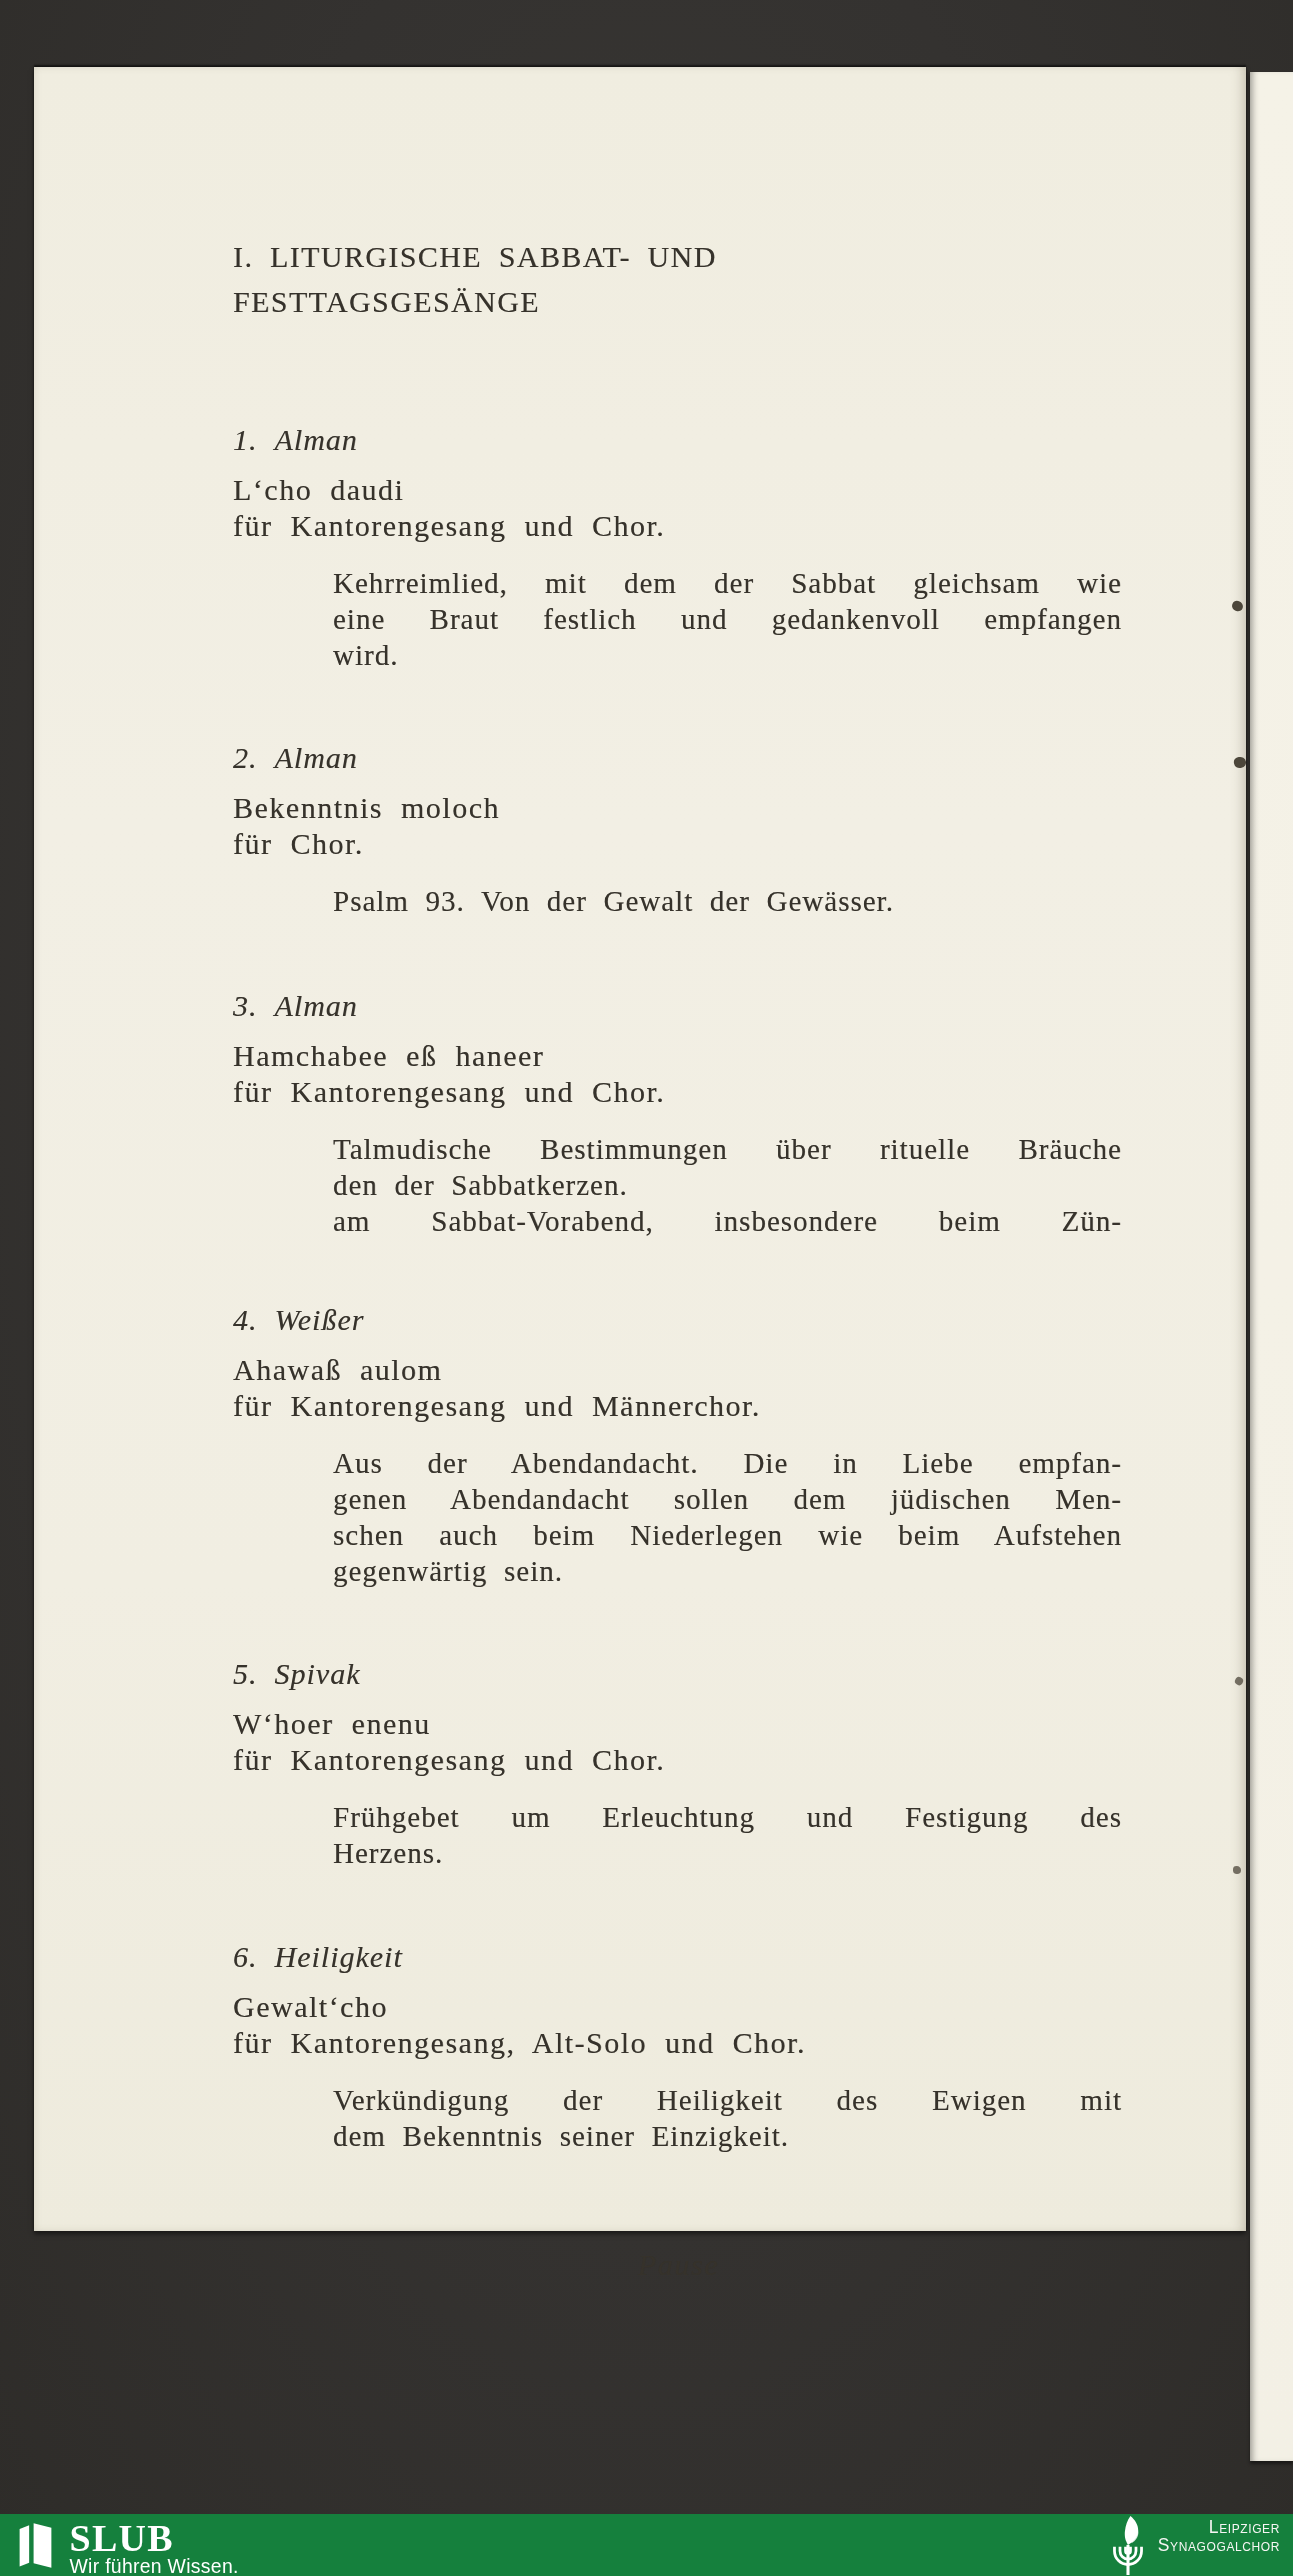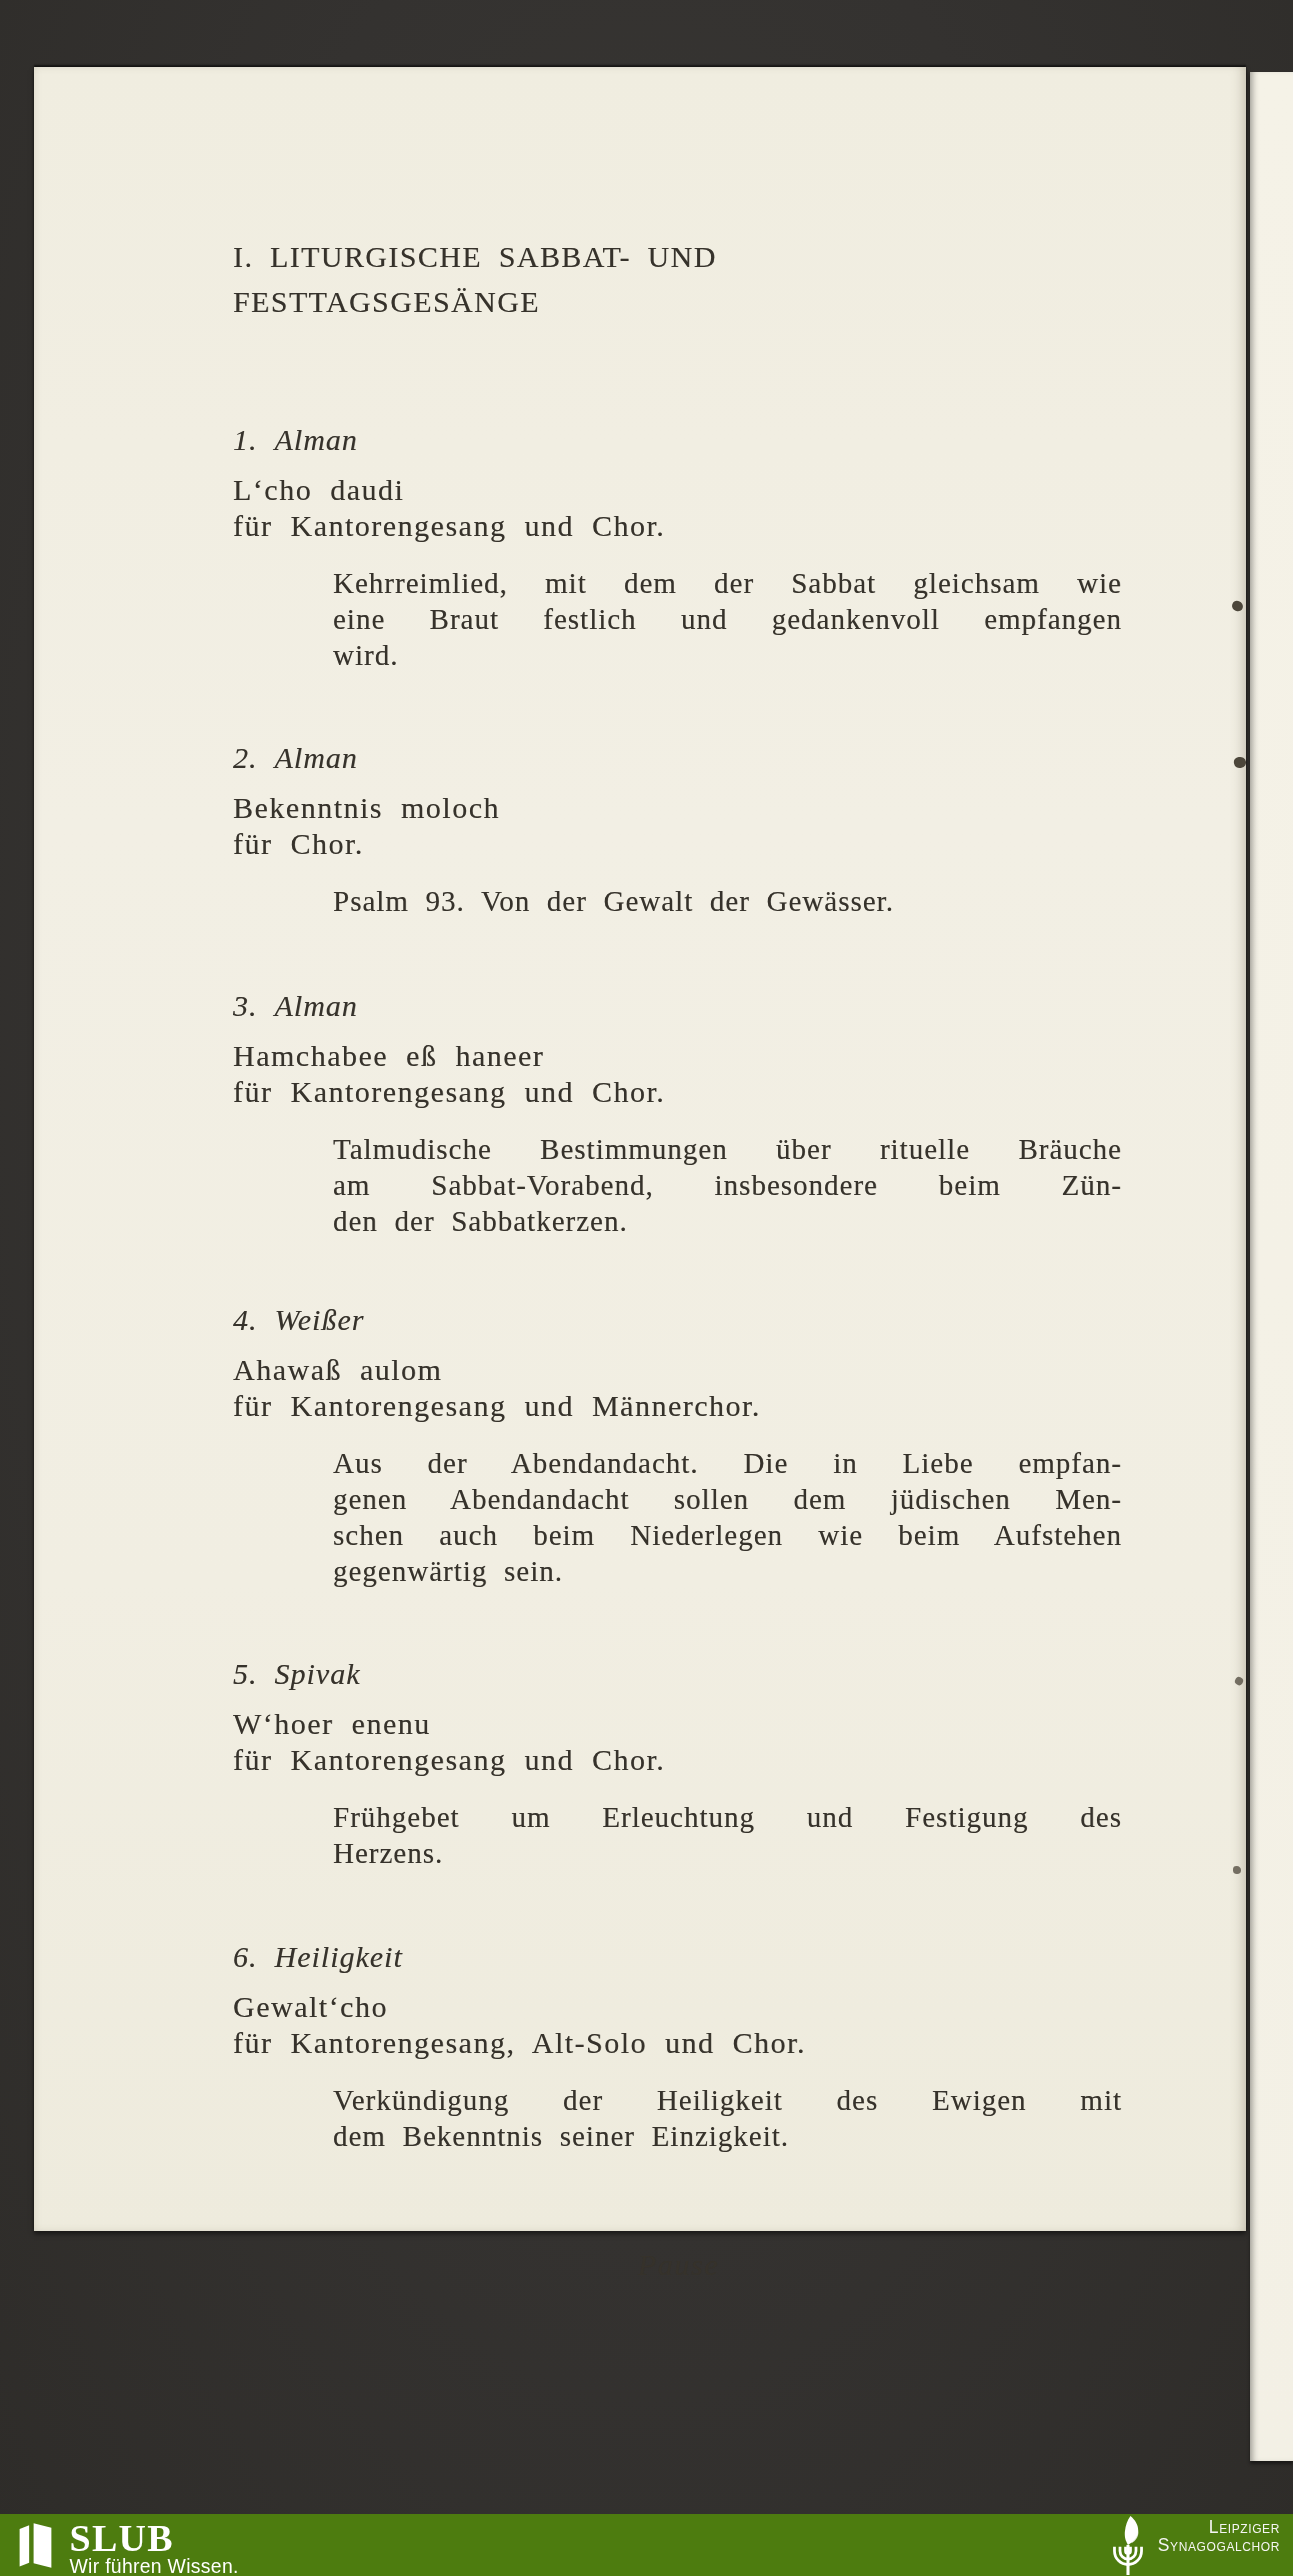--- a/index.html
+++ b/index.html
@@ -38,21 +38,21 @@
   .item-number{margin-right:17px;}
   .work-lines{margin-top:13px;font-size:30px;letter-spacing:1.5px;word-spacing:9px;}
   .work-title,.scoring{line-height:36px;}
   .annotation{margin-left:100px;width:789px;margin-top:21.3px;font-size:29px;letter-spacing:1px;}
   .note-line{line-height:36px;text-align:justify;text-align-last:justify;}
   .note-line.last{text-align:justify;text-align-last:left;word-spacing:8.4px;}
   .pause{position:absolute;left:199px;top:2181px;width:891px;text-align:center;
     font-style:italic;font-size:30px;letter-spacing:1.6px;}
   
   .footer{
-    position:absolute;left:0;bottom:0;width:1293px;height:62px;background:#4d7c0f;
+    position:absolute;left:0;bottom:0;width:1293px;height:62px;background:#15803d;
     font-family:"Liberation Sans","DejaVu Sans",sans-serif;
   }
   .slub{position:absolute;left:17.5px;top:7.1px;display:flex;align-items:flex-start;}
   .book-icon{width:35px;height:47px;margin-right:17px;margin-top:1.3px;}
   .slub-name{
     font-family:"Liberation Serif","DejaVu Serif",serif;font-weight:bold;
     font-size:38px;line-height:34px;color:#ffffff;letter-spacing:1.3px;
   }
   .slub-tagline{font-size:19.4px;line-height:21px;color:#ffffff;letter-spacing:0.3px;margin-top:0.6px;}
   .choir{position:absolute;right:13px;top:0;height:62px;display:flex;align-items:flex-end;}
@@ -95,22 +95,22 @@
   </div>
 
   <div class="item" style="top:920px">
     <div class="item-heading ink"><span class="item-number">3.</span><span>Alman</span></div>
     <div class="work-lines ink">
       <div class="work-title">Hamchabee eß haneer</div>
       <div class="scoring">für Kantorengesang und Chor.</div>
     </div>
     <div class="annotation ink">
         <div class="note-line">Talmudische Bestimmungen über rituelle Bräuche</div>
+        <div class="note-line last">den der Sabbatkerzen.</div>
         <div class="note-line">am Sabbat-Vorabend, insbesondere beim Zün-</div>
-        <div class="note-line last">den der Sabbatkerzen.</div>
       </div>
   </div>
 
   <div class="item" style="top:1234px">
     <div class="item-heading ink"><span class="item-number">4.</span><span>Weißer</span></div>
     <div class="work-lines ink">
       <div class="work-title">Ahawaß aulom</div>
       <div class="scoring">für Kantorengesang und Männerchor.</div>
     </div>
     <div class="annotation ink">

